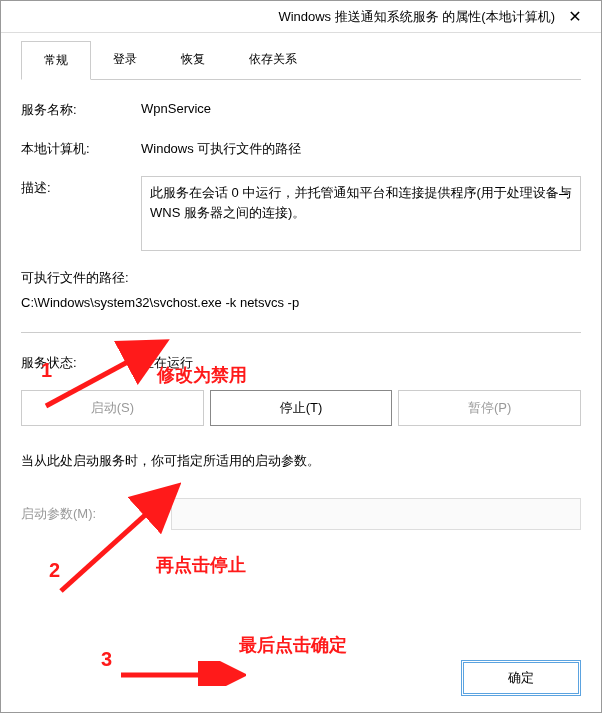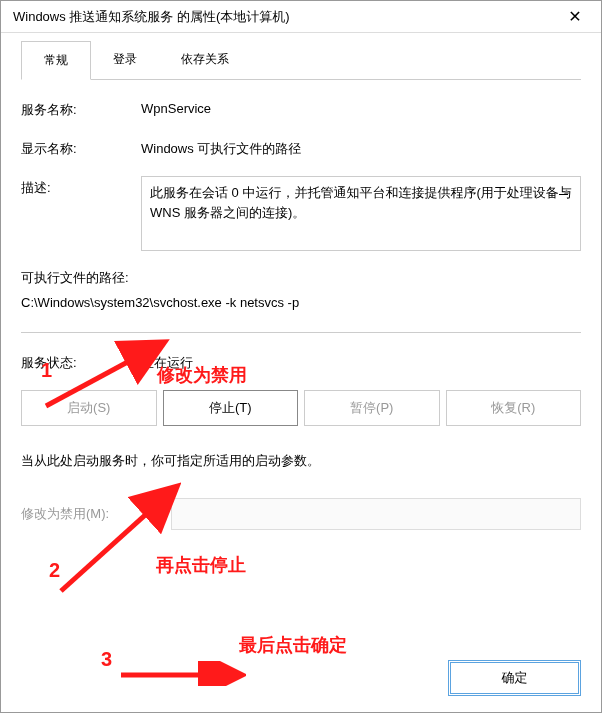--- a/index.html
+++ b/index.html
@@ -19,20 +19,21 @@
       background: #fff;
       border: 1px solid #999;
     }
     .titlebar {
       height: 32px;
       display: flex;
       align-items: center;
       padding: 0 6px 0 12px;
       background: #fff;
       border-bottom: 1px solid #ddd;
+      text-align: right;
     }
     .title {
       flex: 1;
       font-size: 13px;
     }
     .close-btn {
       width: 40px;
       height: 28px;
       display: flex;
       align-items: center;
@@ -157,21 +158,21 @@
       height: 32px;
     }
     .footer {
       position: absolute;
       right: 20px;
       bottom: 16px;
       display: flex;
       gap: 10px;
     }
     .footer .btn {
-      width: 133px;
+      width: 120px;
       flex: none;
       padding: 8px 0;
       border: 1px solid #aaa;
       background: #fff;
     }
     .footer .btn.ok {
       border: 1px solid #5ba3e0;
       outline: 1px solid #5ba3e0;
       outline-offset: -3px;
     }
@@ -196,30 +197,31 @@
     <div class="close-btn">
       <span>✕</span>
     </div>
   </div>
 
   <div class="content">
 
     <div class="tabs">
       <div class="tab active"><span>常规</span></div>
       <div class="tab"><span>登录</span></div>
+      <div class="tab"><span>恢复</span></div>
       <div class="tab"><span>依存关系</span></div>
     </div>
 
     <div class="row">
       <div class="label">服务名称:</div>
       <div class="value">WpnService</div>
     </div>
 
     <div class="row">
-      <div class="label">显示名称:</div>
+      <div class="label">本地计算机:</div>
       <div class="value">Windows 可执行文件的路径</div>
     </div>
 
     <div class="row">
       <div class="label">描述:</div>
       <div class="desc-box">
         <span>此服务在会话 0 中运行，并托管通知平台和连接提供程序(用于处理设备与 WNS 服务器之间的连接)。</span>
         <div class="desc-scroll">
           <span>▴</span>
         </div>
@@ -236,27 +238,26 @@
 
     <div class="row">
       <div class="label">服务状态:</div>
       <div class="value">正在运行</div>
     </div>
 
     <div class="btn-row">
       <div class="btn disabled"><span>启动(S)</span></div>
       <div class="btn primary"><span>停止(T)</span></div>
       <div class="btn disabled"><span>暂停(P)</span></div>
-      <div class="btn disabled"><span>恢复(R)</span></div>
     </div>
 
     <div class="hint">当从此处启动服务时，你可指定所适用的启动参数。</div>
 
     <div class="param-row">
-      <div class="param-label">修改为禁用(M):</div>
+      <div class="param-label">启动参数(M):</div>
       <div class="param-input"></div>
     </div>
 
   </div>
 
   <div class="footer">
     <div class="btn ok"><span>确定</span></div>
   </div>
 
   <svg class="arrow-svg" style="left:40px; top:335px; width:130px; height:75px">

